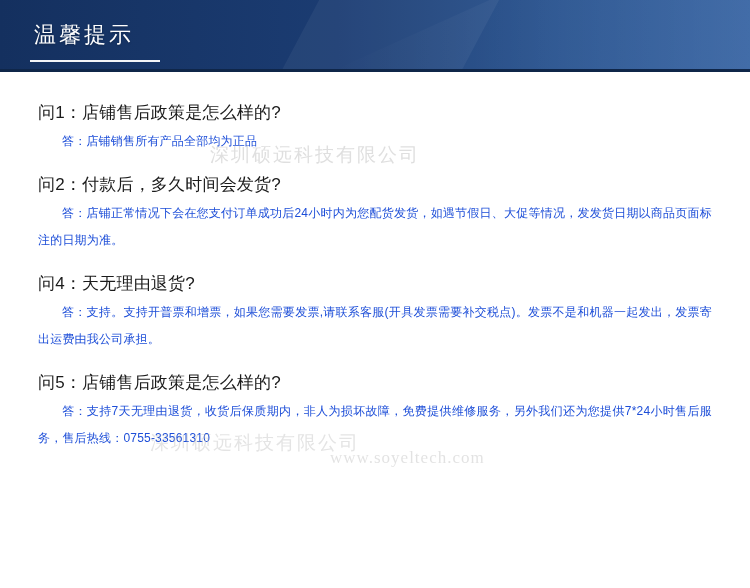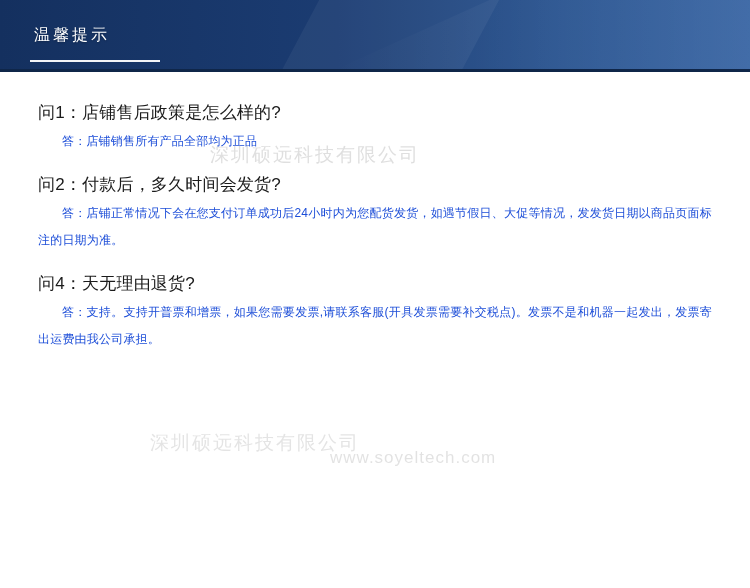--- a/index.html
+++ b/index.html
@@ -48,21 +48,21 @@
     width: 180px;
     height: 72px;
     background: rgba(255,255,255,0.05);
     transform: skewX(-28deg);
   }
   .banner-title {
     position: absolute;
     left: 34px;
     top: 20px;
     color: #ffffff;
-    font-size: 16px;
+    font-size: 22px;
     letter-spacing: 3px;
     font-weight: normal;
     line-height: 30px;
     text-shadow: 0 1px 2px rgba(0,0,0,0.25);
   }
   .banner-underline {
     position: absolute;
     left: 30px;
     bottom: 10px;
     width: 130px;
@@ -112,21 +112,21 @@
 
   
   .wm {
     position: absolute;
     color: #b9b9b9;
     opacity: 0.45;
     font-size: 19px;
     letter-spacing: 2px;
     pointer-events: none;
     white-space: nowrap;
-    font-family: Liberation Sans, sans-serif;
+    font-family: Liberation Serif, serif;
   }
   .wm1 { left: 210px; top: 142px; }
   .wm2 { left: 150px; top: 430px; opacity: 0.38; }
   .wm3 { left: 330px; top: 448px; font-size: 17px; letter-spacing: 1px; opacity: 0.4; text-align: center; }
 </style>
 </head>
 <body>
 
 <div class="banner">
   <div class="banner-bg"></div>
@@ -148,18 +148,22 @@
     <div class="q">问2：付款后，多久时间会发货?</div>
     <div class="a"><span class="indent"></span><span>答：店铺正常情况下会在您支付订单成功后24小时内为您配货发货，如遇节假日、大促等情况，发发货日期以商品页面标注的日期为准。</span></div>
   </div>
 
 
   <div class="qa-block">
     <div class="q">问4：天无理由退货?</div>
     <div class="a"><span class="indent"></span><span>答：支持。支持开普票和增票，如果您需要发票,请联系客服(开具发票需要补交税点)。发票不是和机器一起发出，发票寄出运费由我公司承担。</span></div>
   </div>
 
+  <div class="qa-block">
+    <div class="q">问5：店铺售后政策是怎么样的?</div>
+    <div class="a"><span class="indent"></span><span>答：支持7天无理由退货，收货后保质期内，非人为损坏故障，免费提供维修服务，另外我们还为您提供7*24小时售后服务，售后热线：0755-33561310</span></div>
+  </div>
 
 </div>
 
 <div class="wm wm1">深圳硕远科技有限公司</div>
 <div class="wm wm2">深圳硕远科技有限公司</div>
 <div class="wm wm3">www.soyeltech.com</div>
 
 </body></html>

